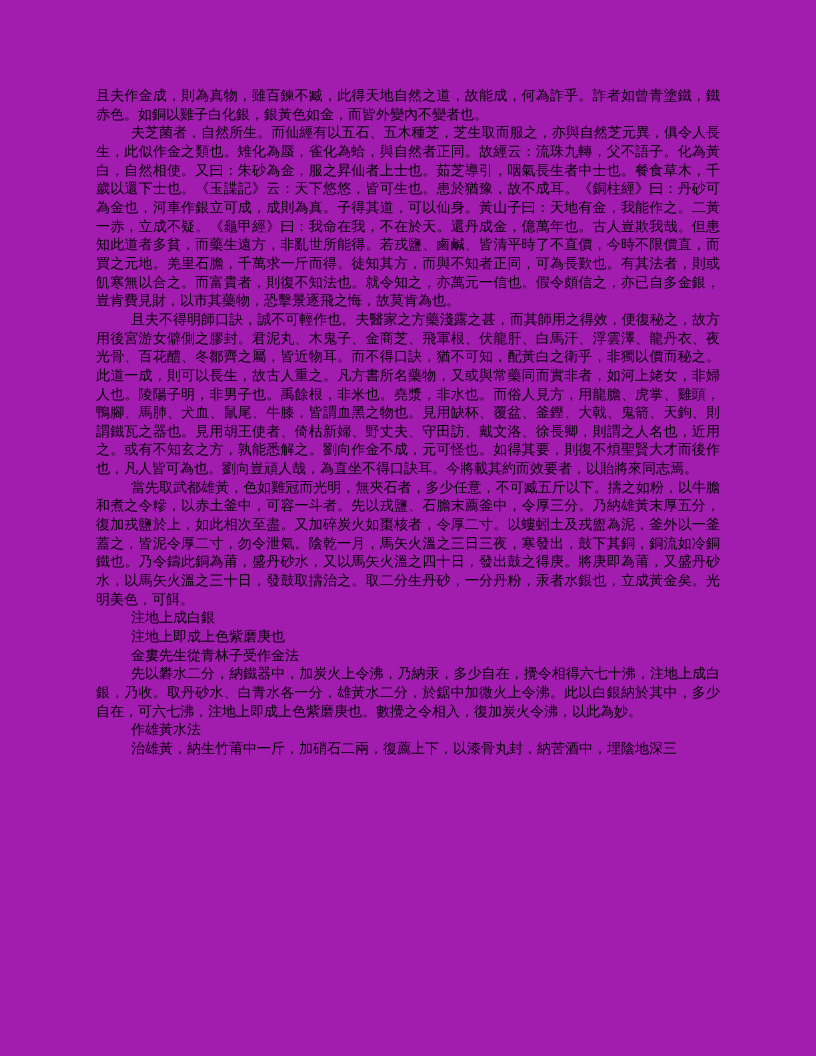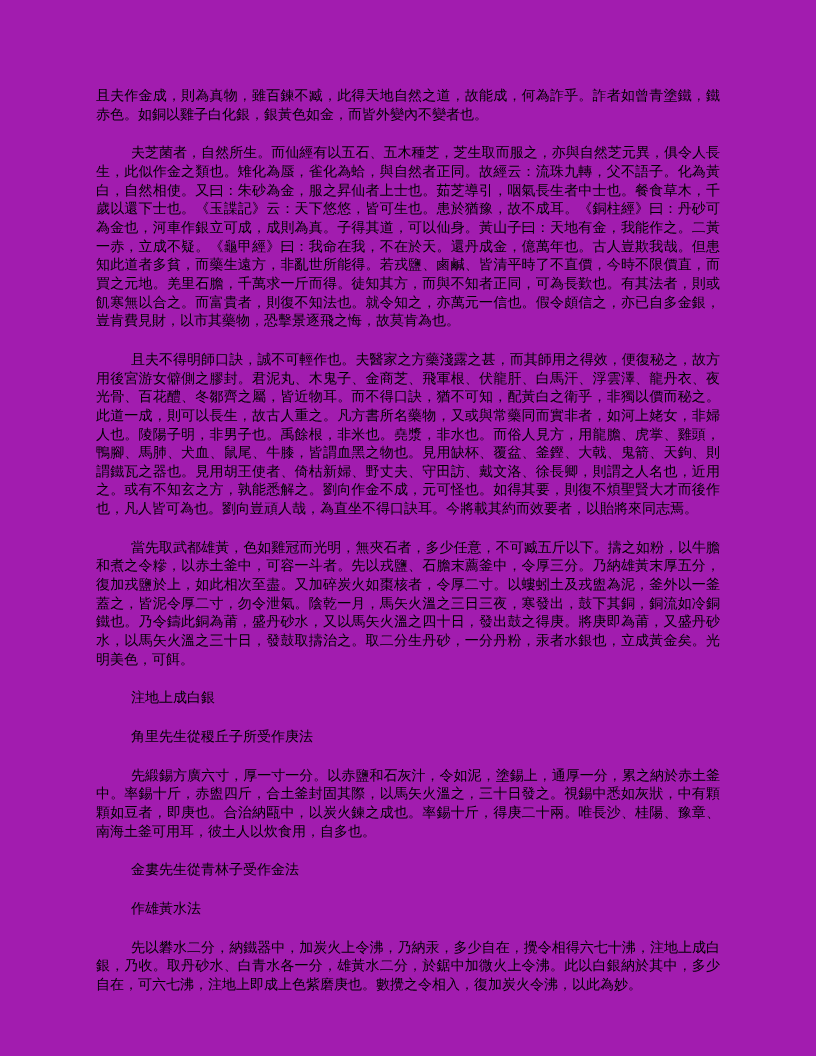--- a/index.html
+++ b/index.html
@@ -28,32 +28,31 @@
     text-justify: inter-ideograph;
   }
   .content p {
     margin: 0;
     padding: 0;
     word-break: break-all;
     overflow-wrap: break-word;
   }
   .content p.indent {
     text-indent: 2.5em;
-    margin-top: 20px;
   }
 </style>
 </head>
 <body>
 
 <div class="page">
   <div class="content">
       <p class="">且夫作金成，則為真物，雖百鍊不臧，此得天地自然之道，故能成，何為詐乎。詐者如曾青塗鐵，鐵赤色。如銅以雞子白化銀，銀黃色如金，而皆外變內不變者也。</p>
       <p class="indent">夫芝菌者，自然所生。而仙經有以五石、五木種芝，芝生取而服之，亦與自然芝元異，俱令人長生，此似作金之類也。雉化為蜃，雀化為蛤，與自然者正同。故經云：流珠九轉，父不語子。化為黃白，自然相使。又曰：朱砂為金，服之昇仙者上士也。茹芝導引，咽氣長生者中士也。餐食草木，千歲以還下士也。《玉諜記》云：天下悠悠，皆可生也。患於猶豫，故不成耳。《銅柱經》曰：丹砂可為金也，河車作銀立可成，成則為真。子得其道，可以仙身。黃山子曰：天地有金，我能作之。二黃一赤，立成不疑。《龜甲經》曰：我命在我，不在於天。還丹成金，億萬年也。古人豈欺我哉。但患知此道者多貧，而藥生遠方，非亂世所能得。若戎鹽、鹵鹹、皆清平時了不直價，今時不限價直，而買之元地。羌里石膽，千萬求一斤而得。徒知其方，而與不知者正同，可為長歎也。有其法者，則或飢寒無以合之。而富貴者，則復不知法也。就令知之，亦萬元一信也。假令頗信之，亦已自多金銀，豈肯費見財，以市其藥物，恐擊景逐飛之悔，故莫肯為也。</p>
       <p class="indent">且夫不得明師口訣，誠不可輕作也。夫醫家之方藥淺露之甚，而其師用之得效，便復秘之，故方用後宮游女僻側之膠封。君泥丸、木鬼子、金商芝、飛軍根、伏龍肝、白馬汗、浮雲澤、龍丹衣、夜光骨、百花醴、冬鄒齊之屬，皆近物耳。而不得口訣，猶不可知，配黃白之衛乎，非獨以價而秘之。此道一成，則可以長生，故古人重之。凡方書所名藥物，又或與常藥同而實非者，如河上姥女，非婦人也。陵陽子明，非男子也。禹餘根，非米也。堯漿，非水也。而俗人見方，用龍膽、虎掌、雞頭，鴨腳、馬肺、犬血、鼠尾、牛膝，皆謂血黑之物也。見用缺杯、覆盆、釜鏗、大戟、鬼箭、天鉤、則謂鐵瓦之器也。見用胡王使者、倚枯新婦、野丈夫、守田訪、戴文洛、徐長卿，則謂之人名也，近用之。或有不知玄之方，孰能悉解之。劉向作金不成，元可怪也。如得其要，則復不煩聖賢大才而後作也，凡人皆可為也。劉向豈頑人哉，為直坐不得口訣耳。今將載其約而效要者，以貽將來同志焉。</p>
       <p class="indent">當先取武都雄黃，色如雞冠而光明，無夾石者，多少任意，不可臧五斤以下。擣之如粉，以牛膽和煮之令糝，以赤土釜中，可容一斗者。先以戎鹽、石膽末薦釜中，令厚三分。乃納雄黃末厚五分，復加戎鹽於上，如此相次至盡。又加碎炭火如棗核者，令厚二寸。以螻蚓土及戎盥為泥，釜外以一釜蓋之，皆泥令厚二寸，勿令泄氣。陰乾一月，馬矢火溫之三日三夜，寒發出，鼓下其銅，銅流如冷銅鐵也。乃令鑄此銅為莆，盛丹砂水，又以馬矢火溫之四十日，發出鼓之得庚。將庚即為莆，又盛丹砂水，以馬矢火溫之三十日，發鼓取擣治之。取二分生丹砂，一分丹粉，汞者水銀也，立成黃金矣。光明美色，可餌。</p>
       <p class="indent">注地上成白銀</p>
-      <p class="indent">角里先生從稷丘子所受作庚法</p>
-      <p class="indent">先緞錫方廣六寸，厚一寸一分。以赤鹽和石灰汁，令如泥，塗錫上，通厚一分，累之納於赤土釜中。率錫十斤，赤盥四斤，合土釜封固其際，以馬矢火溫之，三十日發之。視錫中悉如灰狀，中有顆顆如豆者，即庚也。合治納甌中，以炭火鍊之成也。率錫十斤，得庚二十兩。唯長沙、桂陽、豫章、南海土釜可用耳，彼土人以炊食用，自多也。</p>
+      <p class="indent">注地上即成上色紫磨庚也</p>
       <p class="indent">金婁先生從青林子受作金法</p>
+      <p class="indent">先以礬水二分，納鐵器中，加炭火上令沸，乃納汞，多少自在，攪令相得六七十沸，注地上成白銀，乃收。取丹砂水、白青水各一分，雄黃水二分，於鋸中加微火上令沸。此以白銀納於其中，多少自在，可六七沸，注地上即成上色紫磨庚也。數攪之令相入，復加炭火令沸，以此為妙。</p>
       <p class="indent">作雄黃水法</p>
-      <p class="indent">先以礬水二分，納鐵器中，加炭火上令沸，乃納汞，多少自在，攪令相得六七十沸，注地上成白銀，乃收。取丹砂水、白青水各一分，雄黃水二分，於鋸中加微火上令沸。此以白銀納於其中，多少自在，可六七沸，注地上即成上色紫磨庚也。數攪之令相入，復加炭火令沸，以此為妙。</p>
+      <p class="indent">治雄黃，納生竹莆中一斤，加硝石二兩，復薦上下，以漆骨丸封，納苦酒中，埋陰地深三</p>
     </div>
 </div>
 
 </body></html>

